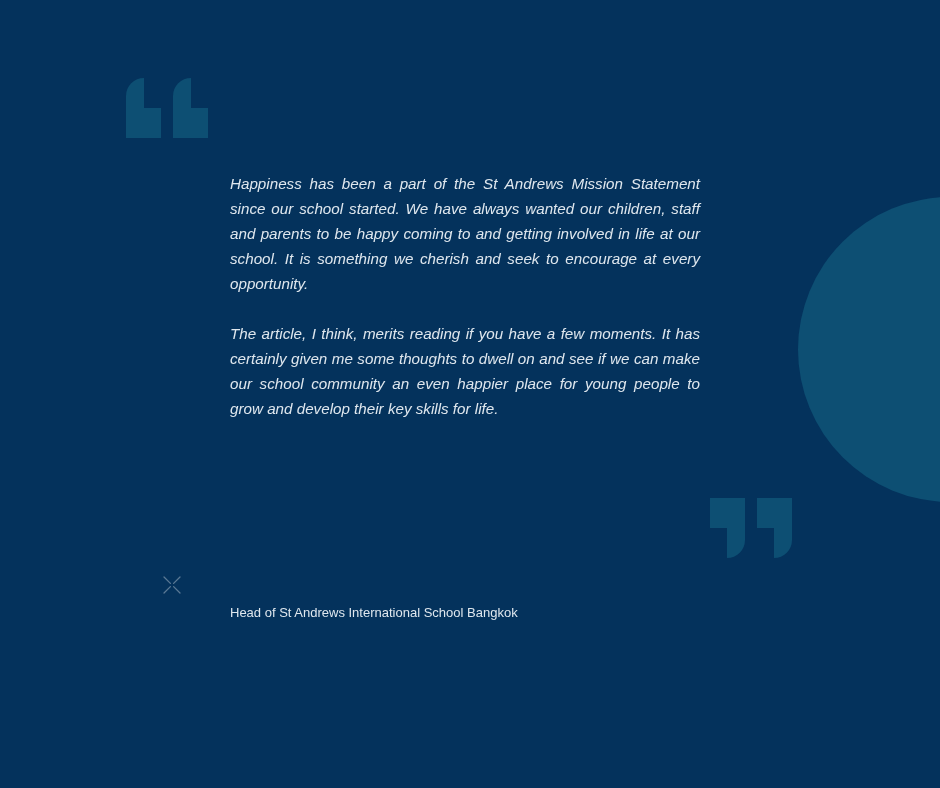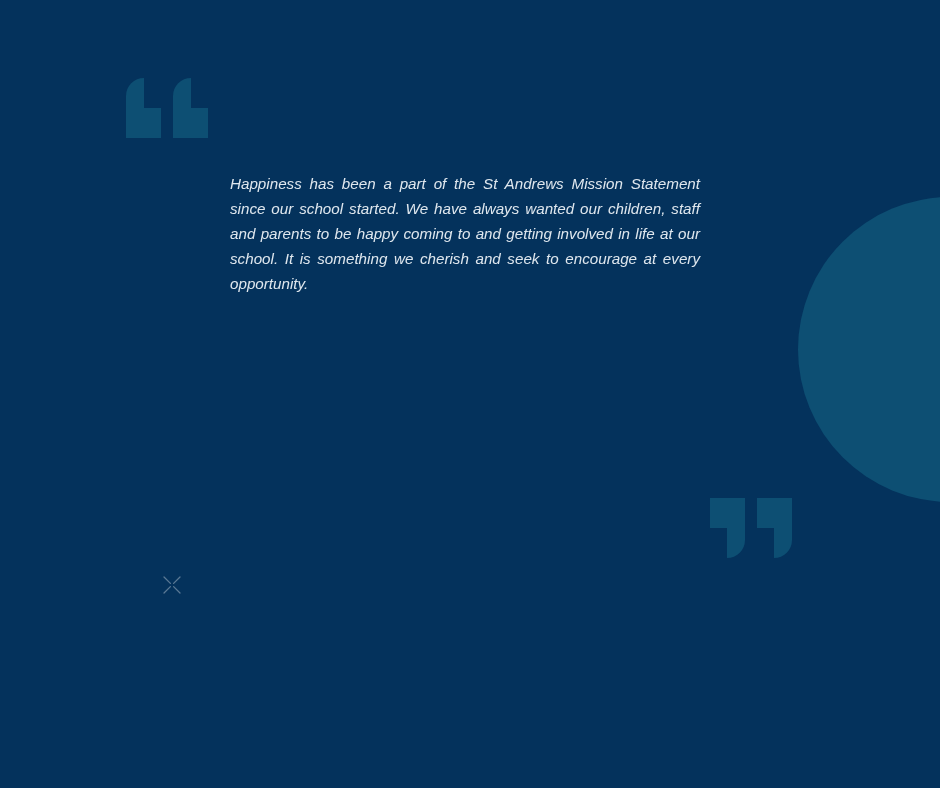--- a/index.html
+++ b/index.html
@@ -131,22 +131,24 @@
   <span class="quote-mark"></span>
 </div>
 
 <div class="quote-group" id="quote-close">
   <span class="quote-mark"></span>
   <span class="quote-mark"></span>
 </div>
 
 <div id="quote-body">
   <p class="quote-paragraph">Happiness has been a part of the St Andrews Mission Statement since our school started. We have always wanted our children, staff and parents to be happy coming to and getting involved in life at our school. It is something we cherish and seek to encourage at every opportunity.</p>
+  <p class="quote-paragraph">The article, I think, merits reading if you have a few moments. It has certainly given me some thoughts to dwell on and see if we can make our school community an even happier place for young people to grow and develop their key skills for life.</p>
 </div>
 
 <div id="close-mark">
   <svg width="24" height="24" viewBox="0 0 24 24" aria-hidden="true">
     <path d="M4 4 L10.4 10.4 M13.6 13.6 L20 20 M20 4 L13.6 10.4 M10.4 13.6 L4 20" stroke="#ffffff" stroke-width="1.3" fill="none" stroke-linecap="round"></path>
   </svg>
 </div>
 
 <div id="attribution">
+  <div id="attribution-role">Head of St Andrews International School Bangkok</div>
 </div>
 
 </body></html>

